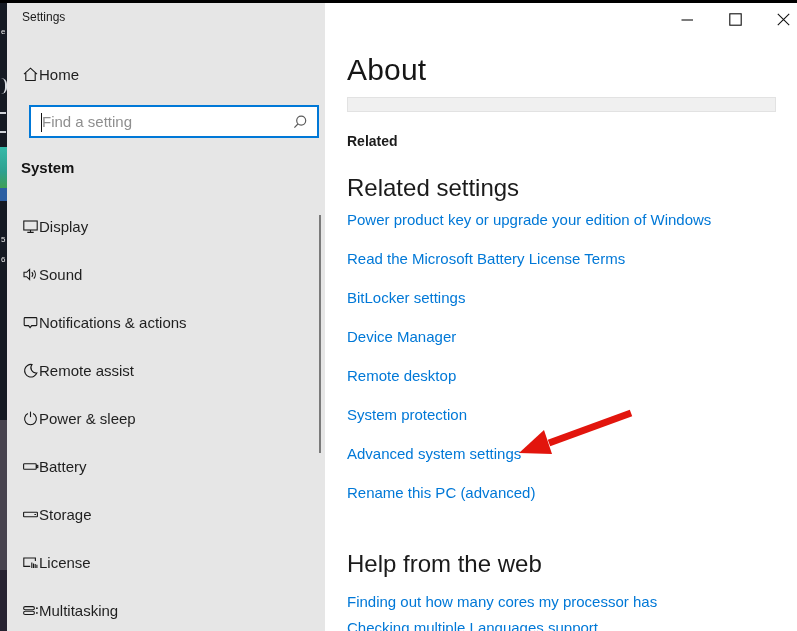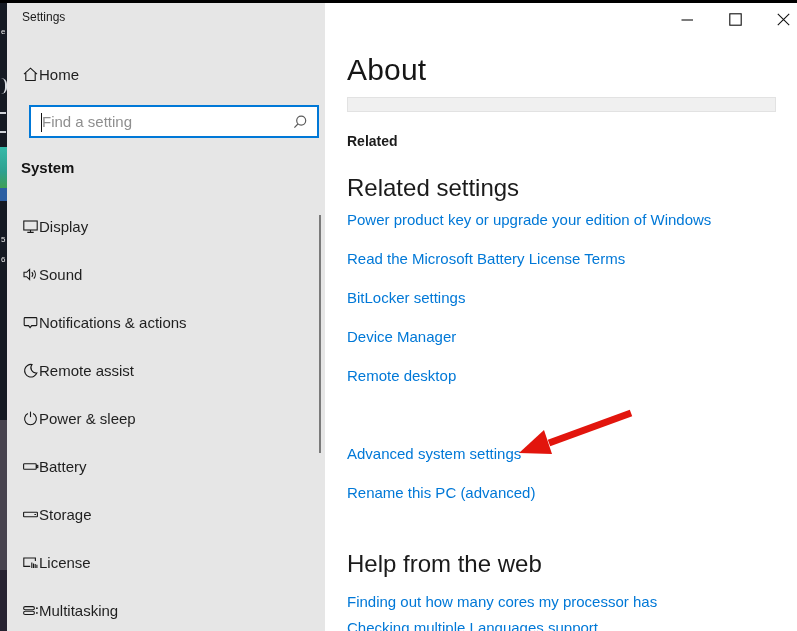--- a/index.html
+++ b/index.html
@@ -221,20 +221,21 @@
 
   <div id="related-label">Related</div>
 
   <div id="related-heading" class="section-heading">Related settings</div>
 
   <a class="page-link" style="top:208px">Power product key or upgrade your edition of Windows</a>
   <a class="page-link" style="top:247px">Read the Microsoft Battery License Terms</a>
   <a class="page-link" style="top:286px">BitLocker settings</a>
   <a class="page-link" style="top:325px">Device Manager</a>
   <a class="page-link" style="top:364px">Remote desktop</a>
+  <a class="page-link" style="top:403px">System protection</a>
   <a class="page-link" style="top:442px">Advanced system settings</a>
   <a class="page-link" style="top:481px">Rename this PC (advanced)</a>
 
   <div id="help-heading" class="section-heading">Help from the web</div>
 
   <a class="page-link" style="top:590px">Finding out how many cores my processor has</a>
   <a class="page-link" style="top:616px">Checking multiple Languages support</a>
 
   <svg id="arrow-overlay" viewBox="0 0 472 628">
     <line x1="306" y1="410" x2="224" y2="440" style="stroke:var(--arrow-red)" stroke-width="7"></line>

